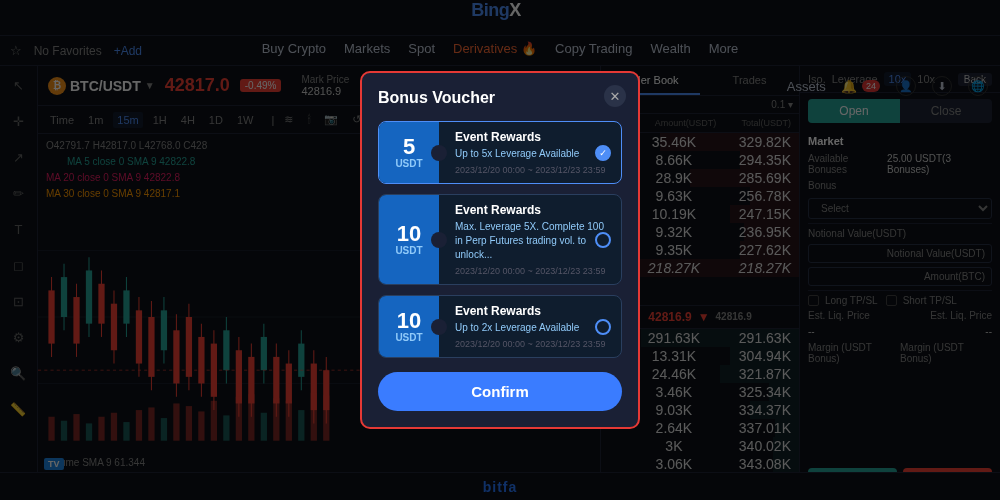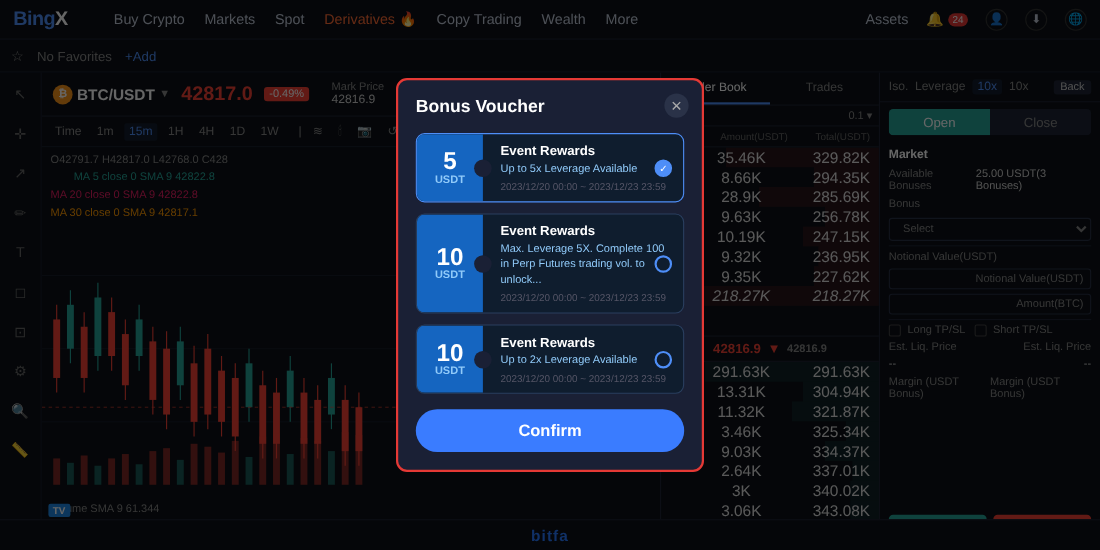--- a/index.html
+++ b/index.html
@@ -14,23 +14,24 @@
     }
 
     
     .header {
       display: flex;
       align-items: center;
       height: 36px;
       background: #0d1117;
       border-bottom: 1px solid #1e2535;
       padding: 0 12px;
-      gap: 34px;
+      gap: 20px;
       position: relative;
       z-index: 1;
+      flex-direction: column;
     }
     .logo {
       font-weight: 900;
       font-size: 18px;
       color: #4e8ef7;
       letter-spacing: -0.5px;
       margin-right: 8px;
     }
     .logo span { color: #fff; }
     .nav-items {
@@ -835,21 +836,21 @@
       </div>
       <div class="ob-row buy" style="position:relative;">
         <div class="ob-bg-buy" style="width:35%;"></div>
         <span class="price" style="color:#26a69a;z-index:1;position:relative;"></span>
         <span style="z-index:1;position:relative;">13.31K</span>
         <span style="z-index:1;position:relative;">304.94K</span>
       </div>
       <div class="ob-row buy" style="position:relative;">
         <div class="ob-bg-buy" style="width:40%;"></div>
         <span class="price" style="color:#26a69a;z-index:1;position:relative;"></span>
-        <span style="z-index:1;position:relative;">11.32K</span>
+        <span style="z-index:1;position:relative;">24.46K</span>
         <span style="z-index:1;position:relative;">321.87K</span>
       </div>
       <div class="ob-row buy" style="position:relative;">
         <div class="ob-bg-buy" style="width:15%;"></div>
         <span class="price" style="color:#26a69a;z-index:1;position:relative;"></span>
         <span style="z-index:1;position:relative;">3.46K</span>
         <span style="z-index:1;position:relative;">325.34K</span>
       </div>
       <div class="ob-row buy" style="position:relative;">
         <div class="ob-bg-buy" style="width:25%;"></div>

